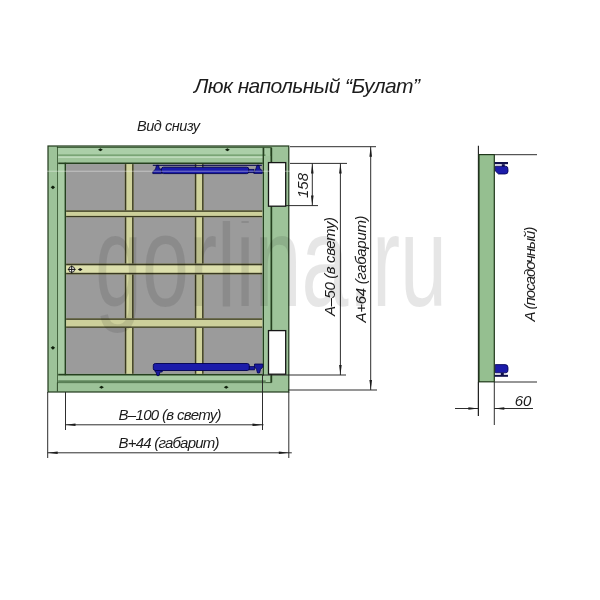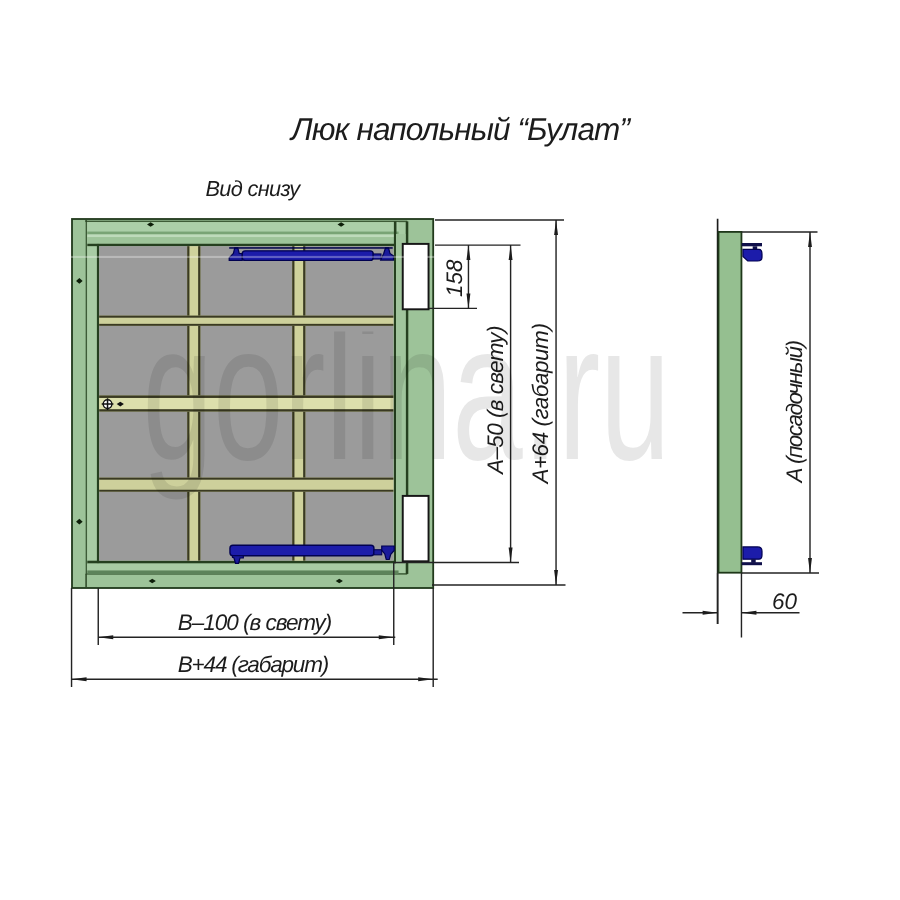--- a/index.html
+++ b/index.html
@@ -1,16 +1,16 @@
 <!DOCTYPE html>
 <html><head>
 <meta charset="utf-8">
 <style>
   html,body{margin:0;padding:0;background:#fff;}
-  #page{position:relative;width:600px;height:600px;background:#fca5a5;overflow:hidden;
+  #page{position:relative;width:537px;height:600px;background:#c2410c;overflow:hidden;
         font-family:"Liberation Sans", sans-serif;}
   svg{position:absolute;left:0;top:0;}
   .dim{font-family:"Liberation Sans", sans-serif;font-style:italic;fill:#1c1c1c;}
 </style>
 </head>
 <body>
 <div id="page">
 <svg width="600" height="600" viewBox="0 0 600 600">
 
   <rect x="0" y="0" width="600" height="600" fill="#ffffff"></rect>

